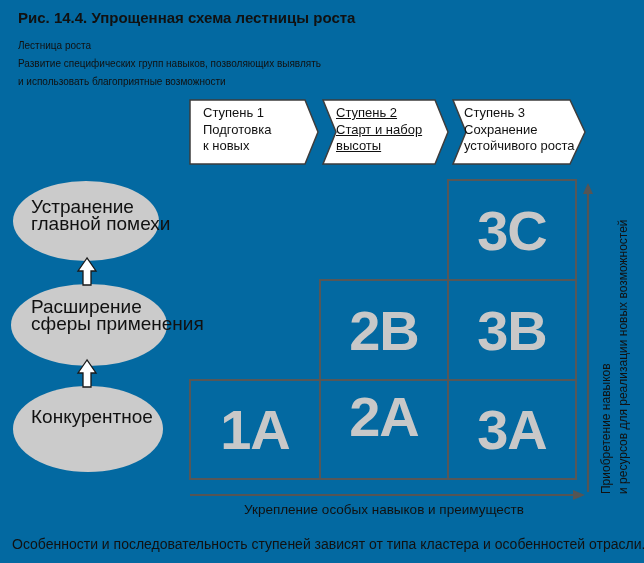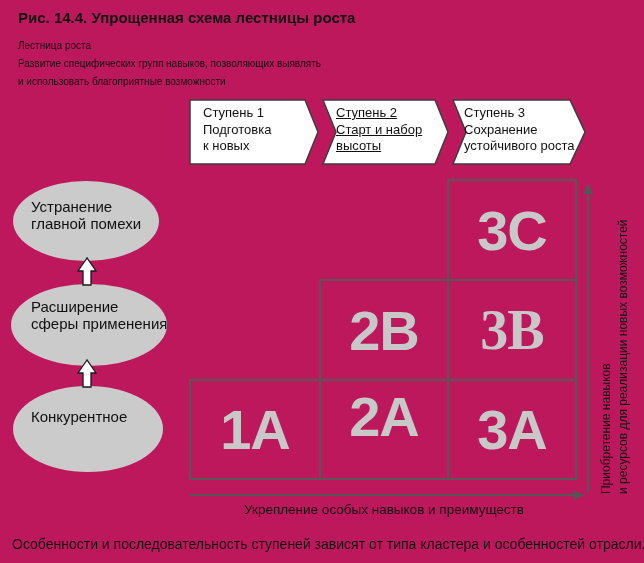--- a/index.html
+++ b/index.html
@@ -1,42 +1,42 @@
 <!DOCTYPE html>
 <html lang="ru"><head>
 <meta charset="utf-8">
 <style>
   * { margin:0; padding:0; box-sizing:border-box; }
   html,body { background:#ffffff; }
   body { font-family:"Liberation Sans", sans-serif; color:#111; }
-  #canvas { position:relative; width:644px; height:563px; background:#be185d; overflow:hidden; }
+  #canvas { position:relative; width:644px; height:563px; background:#0369a1; overflow:hidden; }
 
   .fig-title { position:absolute; left:18px; top:9px; font-size:15px; font-weight:bold; white-space:nowrap; }
   .fig-subtitle { position:absolute; left:18px; top:37px; font-size:10px; line-height:18px; }
   .fig-subtitle div { white-space:nowrap; }
 
   #shapes { position:absolute; left:0; top:0; width:644px; height:563px; }
 
   .stage-text { position:absolute; top:105px; font-size:13px; line-height:16.5px; }
   .stage-text div { white-space:nowrap; }
   .stage-1 { left:203px; }
   .stage-2 { left:336px;text-decoration:underline; }
   .stage-3 { left:464px; }
 
-  .ellipse-text { position:absolute; font-size:15px; line-height:17px; }
+  .ellipse-text { position:absolute; font-size:19px; line-height:17px; }
   .ellipse-text div { white-space:nowrap; }
   .e1 { left:31px; top:198px; }
   .e2 { left:31px; top:298px; }
   .e3 { left:31px; top:408px; }
 
   .cell-label { position:absolute; display:flex; align-items:center; justify-content:center;
                 font-size:56px; font-weight:bold; color:#c8c8c8; letter-spacing:-1px; }
   .c-3C { left:448px; top:180px; width:128px; height:100px; }
   .c-2B { left:320px; top:280px; width:128px; height:100px; }
-  .c-3B { left:448px; top:280px; width:128px; height:100px;font-family:Liberation Serif, serif; }
+  .c-3B { left:448px; top:280px; width:128px; height:100px; }
   .c-1A { left:190px; top:380px; width:130px; height:99px; }
   .c-2A { left:320px; top:380px; width:128px; height:73px;border-radius:32px; }
   .c-3A { left:448px; top:380px; width:128px; height:99px; }
 
   .y-axis-label { position:absolute; left:598px; top:182px; height:312px;
                   writing-mode:vertical-rl; transform:rotate(180deg);
                   font-size:12px; line-height:17px; }
   .y-axis-label div { white-space:nowrap; }
 
   .x-axis-label { position:absolute; left:190px; top:502px; width:388px;

